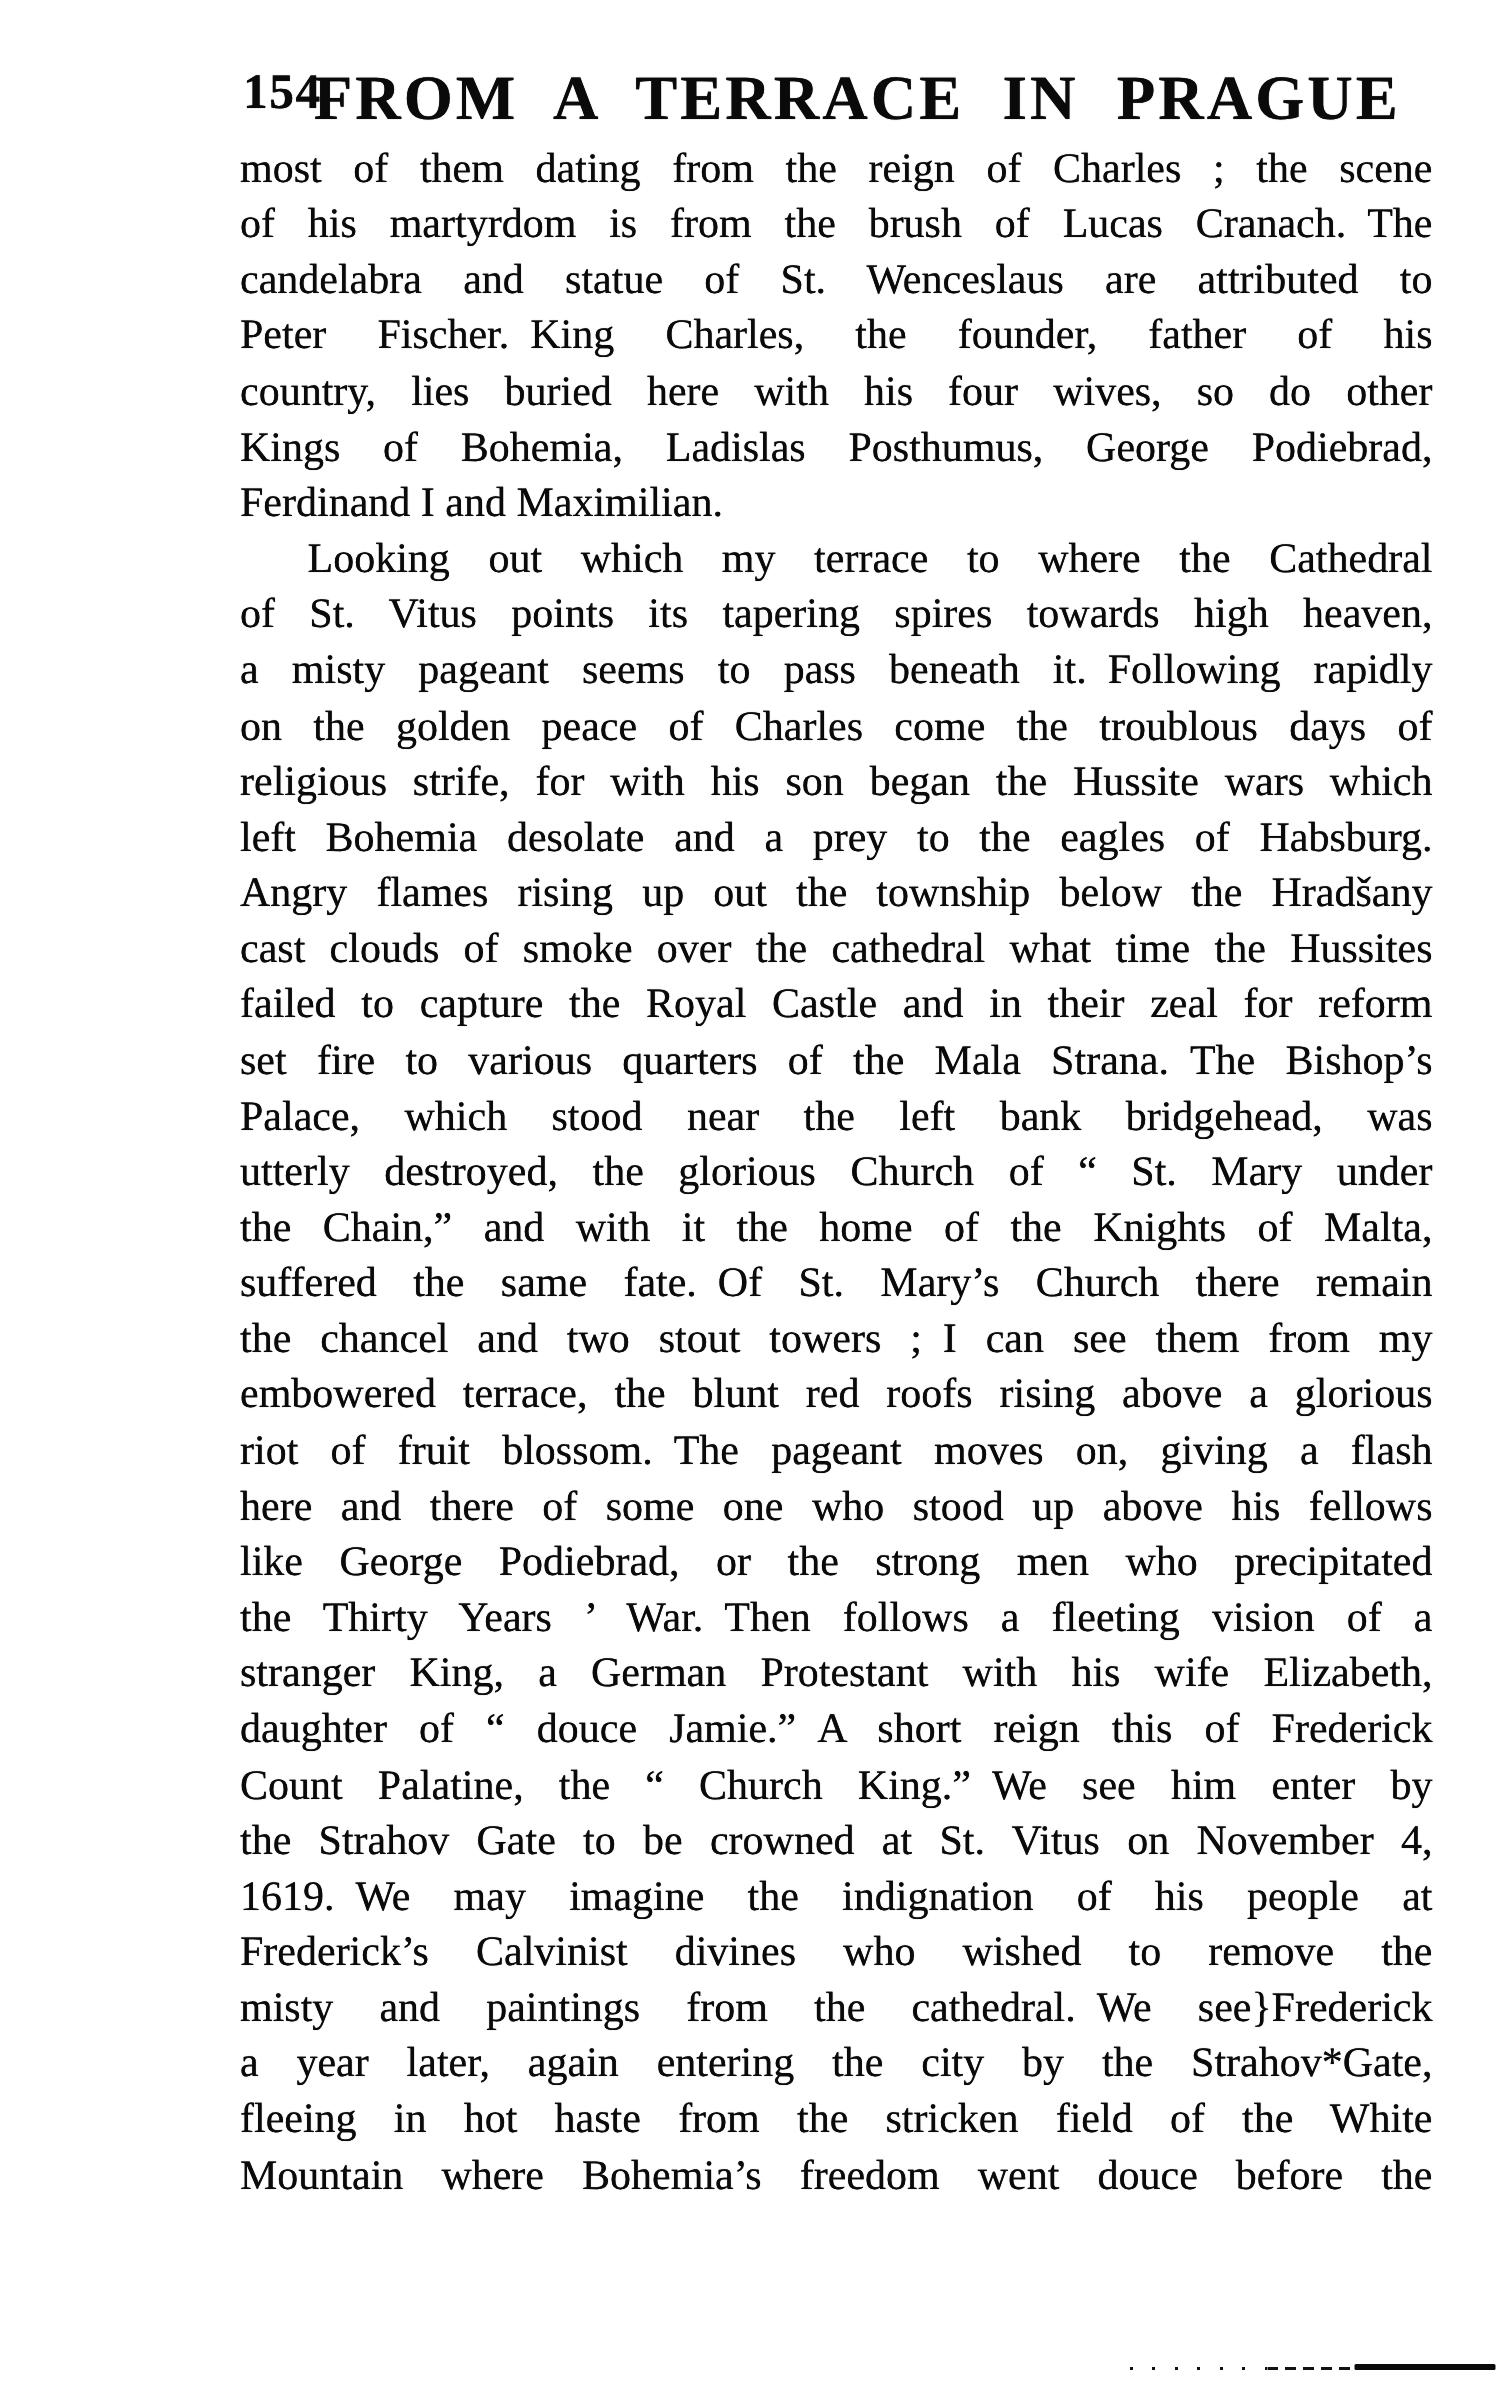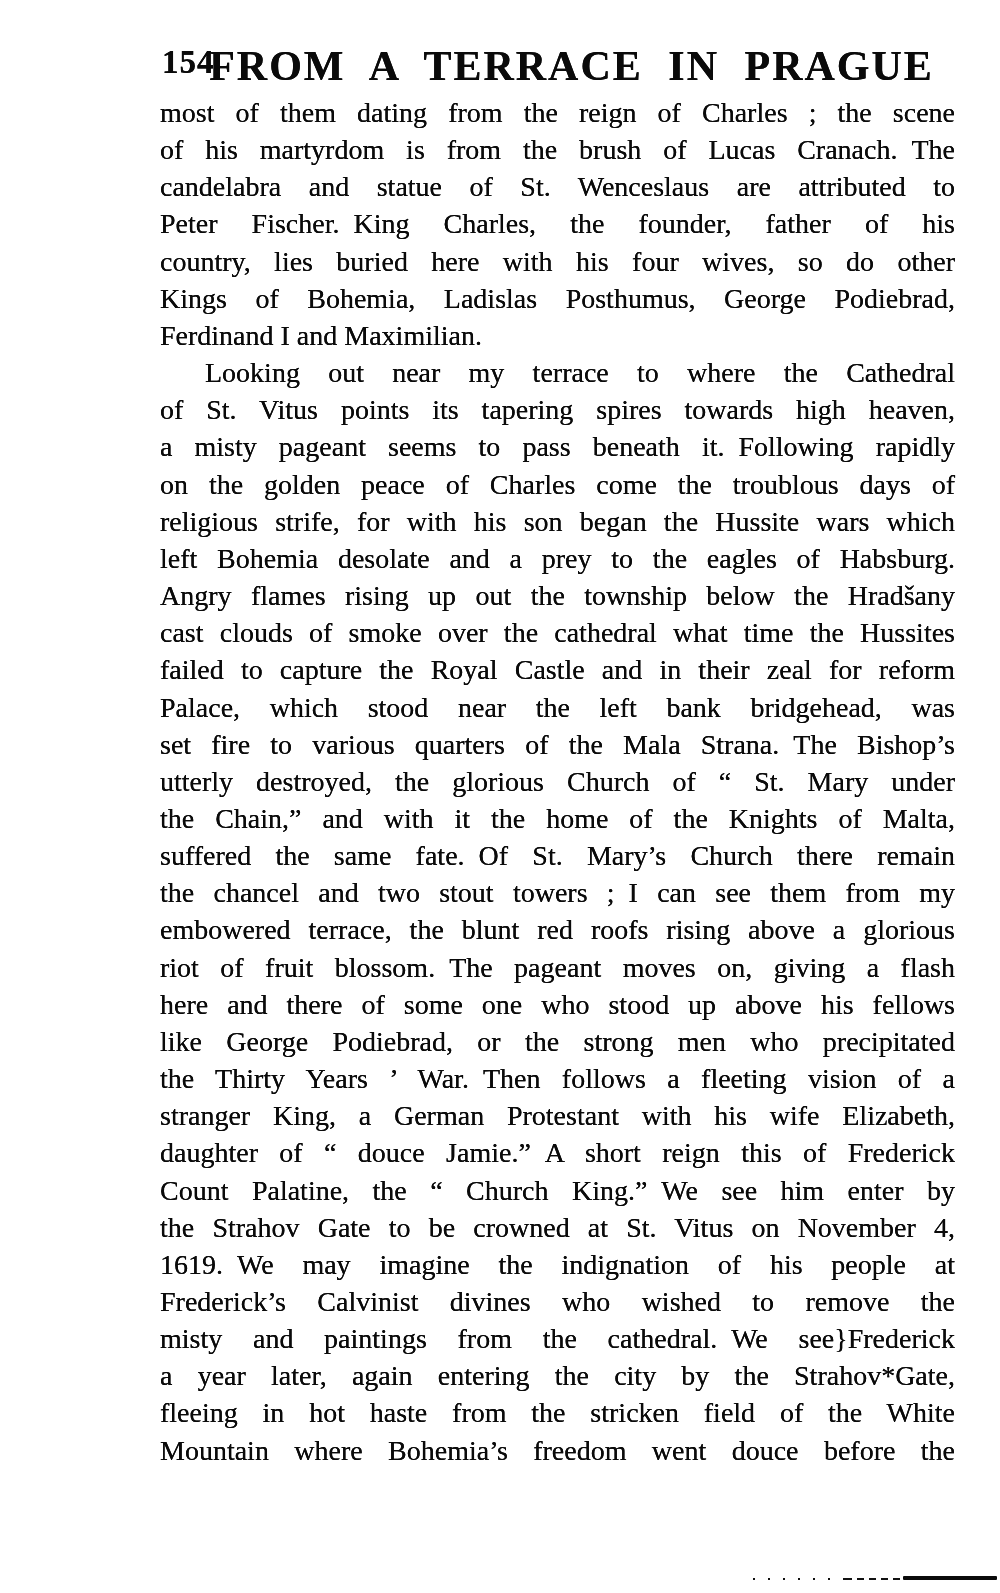--- a/index.html
+++ b/index.html
@@ -105,31 +105,31 @@
   </div>
 
   <div class="body-block">
       <div class="line">most of them dating from the reign of Charles ; the scene</div>
       <div class="line">of his martyrdom is from the brush of Lucas Cranach. The</div>
       <div class="line">candelabra and statue of St. Wenceslaus are attributed to</div>
       <div class="line">Peter Fischer. King Charles, the founder, father of his</div>
       <div class="line">country, lies buried here with his four wives, so do other</div>
       <div class="line">Kings of Bohemia, Ladislas Posthumus, George Podiebrad,</div>
       <div class="line flush">Ferdinand I and Maximilian.</div>
-      <div class="line indent">Looking out near my terrace to where the Cathedral</div>
+      <div class="line indent">Looking out which my terrace to where the Cathedral</div>
       <div class="line">of St. Vitus points its tapering spires towards high heaven,</div>
       <div class="line">a misty pageant seems to pass beneath it. Following rapidly</div>
       <div class="line">on the golden peace of Charles come the troublous days of</div>
       <div class="line">religious strife, for with his son began the Hussite wars which</div>
       <div class="line">left Bohemia desolate and a prey to the eagles of Habsburg.</div>
       <div class="line">Angry flames rising up out the township below the Hradšany</div>
       <div class="line">cast clouds of smoke over the cathedral what time the Hussites</div>
       <div class="line">failed to capture the Royal Castle and in their zeal for reform</div>
+      <div class="line">set fire to various quarters of the Mala Strana. The Bishop’s</div>
       <div class="line">Palace, which stood near the left bank bridgehead, was</div>
-      <div class="line">set fire to various quarters of the Mala Strana. The Bishop’s</div>
       <div class="line">utterly destroyed, the glorious Church of “ St. Mary under</div>
       <div class="line">the Chain,” and with it the home of the Knights of Malta,</div>
       <div class="line">suffered the same fate. Of St. Mary’s Church there remain</div>
       <div class="line">the chancel and two stout towers ; I can see them from my</div>
       <div class="line">embowered terrace, the blunt red roofs rising above a glorious</div>
       <div class="line">riot of fruit blossom. The pageant moves on, giving a flash</div>
       <div class="line">here and there of some one who stood up above his fellows</div>
       <div class="line">like George Podiebrad, or the strong men who precipitated</div>
       <div class="line">the Thirty Years ’ War. Then follows a fleeting vision of a</div>
       <div class="line">stranger King, a German Protestant with his wife Elizabeth,</div>

